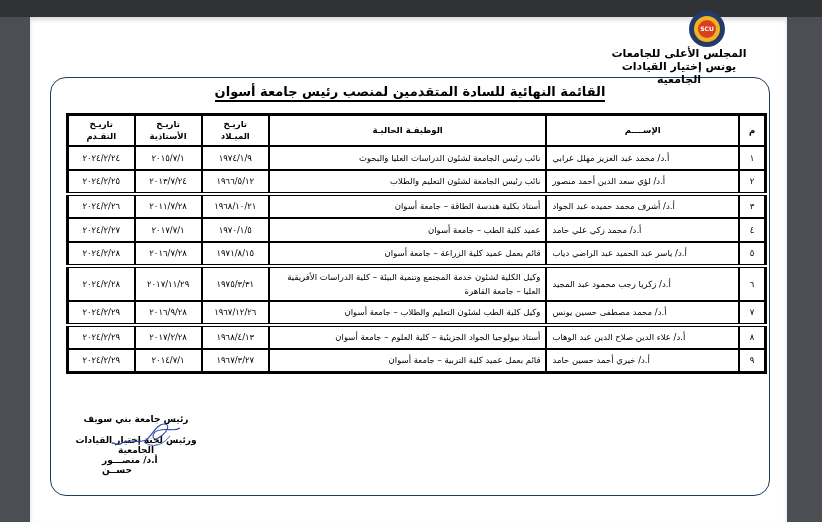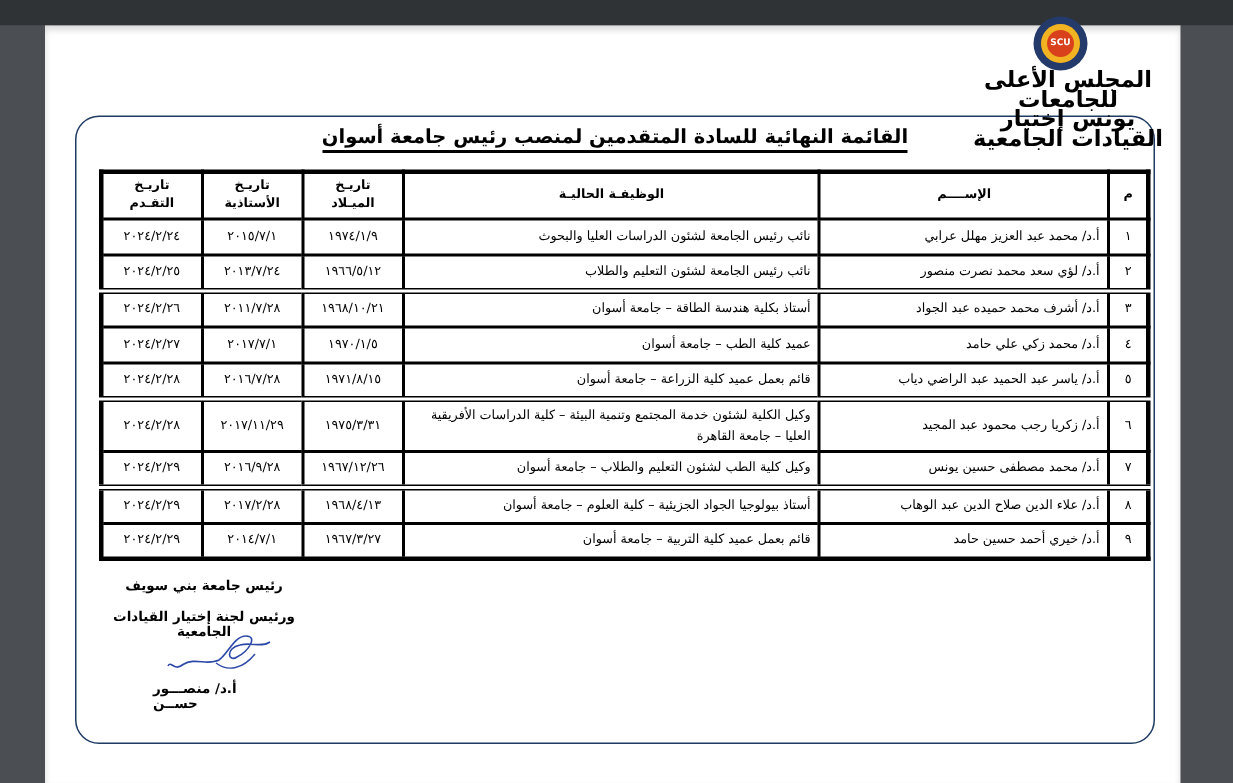--- a/index.html
+++ b/index.html
@@ -8,39 +8,39 @@
   .topbar { position: absolute; left: 0; top: 0; width: 822px; height: 17px; background: #2f3336; }
   .leftpane { position: absolute; left: 0; top: 17px; width: 30px; height: 505px; background: #4b4f53; }
   .rightpane { position: absolute; left: 787px; top: 17px; width: 35px; height: 505px; background: #4b4f53; }
   .page { position: absolute; left: 30px; top: 17px; width: 757px; height: 505px; background: #ffffff; box-shadow: inset 0 3px 4px rgba(0,0,0,0.15); }
   .frame { position: absolute; left: 50px; top: 77px; width: 720px; height: 419px; border: 1.5px solid #1f3b63; border-radius: 16px; }
 
   .logo { position: absolute; left: 689px; top: 11px; width: 36px; height: 36px; border-radius: 50%; background: #233a6b; }
   .logo .ring { position: absolute; left: 5px; top: 5px; width: 26px; height: 26px; border-radius: 50%; background: #f1b321; }
   .logo .core { position: absolute; left: 9px; top: 9px; width: 18px; height: 18px; border-radius: 50%; background: #d9411c; color: #fff; font-size: 6px; font-weight: bold; line-height: 18px; text-align: center; }
 
-  .org { position: absolute; right: 35px; top: 47px; direction: rtl; text-align: center; width: 150px; font-weight: bold; font-size: 15px; color: #000; line-height: 13px; }
+  .org { position: absolute; right: 68px; top: 47px; direction: rtl; text-align: center; width: 150px; font-weight: bold; font-size: 11px; color: #000; line-height: 13px; }
 
   .doc-title { position: absolute; left: 150px; top: 84px; width: 520px; text-align: center; direction: rtl; font-weight: bold; font-size: 13px; color: #000; }
   .doc-title span { border-bottom: 2px solid #000; padding-bottom: 1px; }
 
   table.candidates { position: absolute; left: 66px; top: 113px; width: 701px; border-collapse: collapse; direction: rtl; border: 3px solid #000; }
   table.candidates th, table.candidates td { border: 2px solid #000; font-size: 8.5px; color: #000; }
   table.candidates th { height: 31px; font-weight: bold; text-align: center; }
   table.candidates td { height: 24px; padding: 0 5px; }
   table.candidates tr.double td { border-top: 4px double #000; }
   table.candidates tr.tall td { height: 35px; }
   td.c-num { width: 27px; text-align: center; }
-  td.c-name { width: 202px; text-align: right; }
+  td.c-name { width: 202px; text-align: left; }
   td.c-job { width: 292px; line-height: 14px; }
   td.c-date { width: 68px; text-align: center; font-size: 8px; margin-top: 40px; }
   .th-two { line-height: 12px; }
 
   .sig { position: absolute; left: 66px; top: 386px; width: 140px; direction: rtl; text-align: center; font-weight: bold; font-size: 9px; color: #000; }
-  .sig .l1 { display: block; margin-bottom: 11px; }
+  .sig .l1 { display: block; margin-bottom: 11px; margin-top: 28px; }
   .sig .l2 { display: block; }
   .sig .name { position: absolute; left: 36px; top: 69px; width: 80px; text-align: left; font-size: 9px; }
   .signature { position: absolute; left: 108px; top: 418px; width: 80px; height: 34px; }
 </style>
 </head>
 <body>
 
 <div class="topbar"></div>
 <div class="leftpane"></div>
 <div class="rightpane"></div>
@@ -86,21 +86,21 @@
       <tr>
         <td class="c-num">١</td>
         <td class="c-name">أ.د/ محمد عبد العزيز مهلل عرابي</td>
         <td class="c-job">نائب رئيس الجامعة لشئون الدراسات العليا والبحوث</td>
         <td class="c-date">١٩٧٤/١/٩</td>
         <td class="c-date">٢٠١٥/٧/١</td>
         <td class="c-date">٢٠٢٤/٢/٢٤</td>
       </tr>
       <tr>
         <td class="c-num">٢</td>
-        <td class="c-name">أ.د/ لؤي سعد محمد نصرت منصور</td>
+        <td class="c-name">أ.د/ لؤي سعد الدين أحمد منصور</td>
         <td class="c-job">نائب رئيس الجامعة لشئون التعليم والطلاب</td>
         <td class="c-date">١٩٦٦/٥/١٢</td>
         <td class="c-date">٢٠١٣/٧/٢٤</td>
         <td class="c-date">٢٠٢٤/٢/٢٥</td>
       </tr>
       <tr class="double">
         <td class="c-num">٣</td>
         <td class="c-name">أ.د/ أشرف محمد حميده عبد الجواد</td>
         <td class="c-job">أستاذ بكلية هندسة الطاقة – جامعة أسوان</td>
         <td class="c-date">١٩٦٨/١٠/٢١</td>

